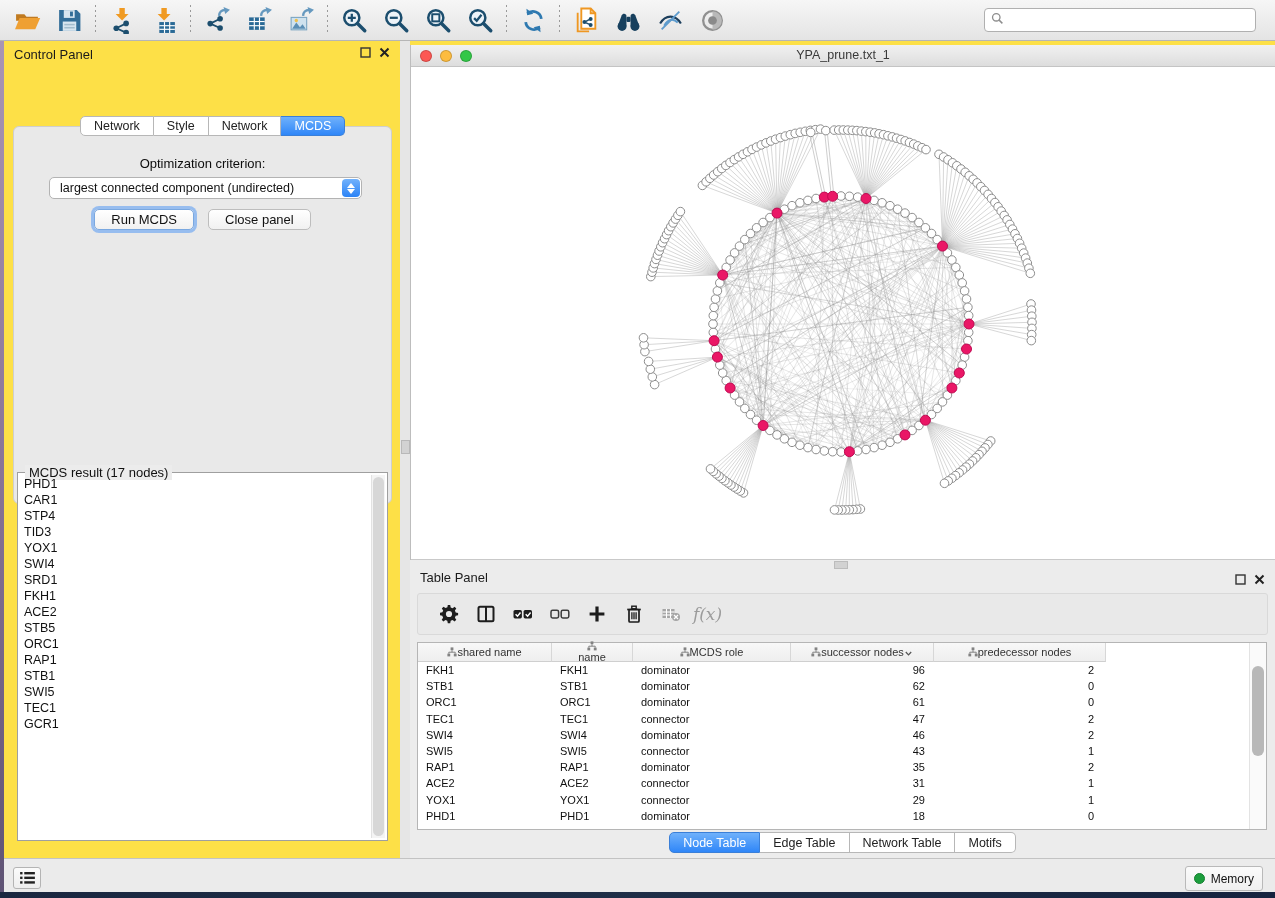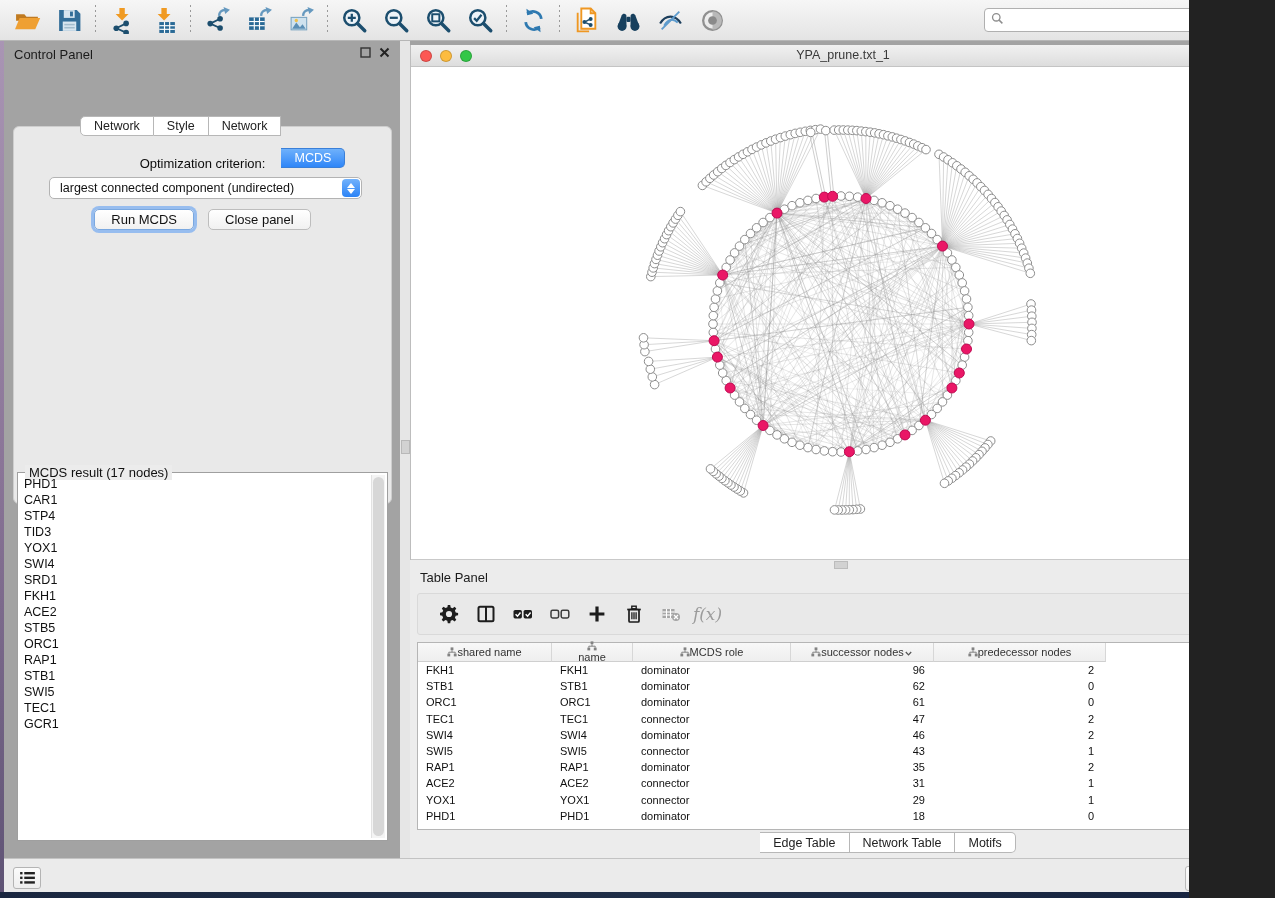--- a/index.html
+++ b/index.html
@@ -1,18 +1,18 @@
 <!DOCTYPE html>
 <html><head>
 <meta charset="utf-8">
 <style>
   html,body{margin:0;padding:0;}
   body{background:#222;}
-  .screen{position:relative;width:1141px;height:898px;overflow:hidden;
-    background:#a3a3a3;font-family:"Liberation Sans",sans-serif;color:#111;padding-left:48px;
+  .screen{position:relative;width:1275px;height:898px;overflow:hidden;
+    background:#fde047;font-family:"Liberation Sans",sans-serif;color:#111;
     -webkit-font-smoothing:antialiased;}
   
   .wp-left{position:absolute;left:0;top:41px;width:4px;height:851px;
     background:linear-gradient(#a995b4,#8a7597,#5f5375);}
   .wp-bottom{position:absolute;left:0;top:892px;width:1275px;height:6px;
     background:linear-gradient(90deg,#1a2740,#25365363,#16233f),#1b2940;background-color:#1b2940;}
   
   .toolbar{position:absolute;left:0;top:0;width:1275px;height:41px;
     background:linear-gradient(#f6f6f6,#e4e4e4);border-bottom:1px solid #b6b6b6;
     display:flex;align-items:center;padding-left:6px;box-sizing:border-box;}
@@ -29,21 +29,21 @@
   .cpanel{position:absolute;left:4px;top:41px;width:396px;height:817px;}
   .panel-titlebar{position:absolute;left:0;top:0;width:100%;height:26px;display:flex;align-items:center;}
   .panel-title{font-size:13px;color:#1b1b1b;margin-left:10px;}
   .winbtns{position:absolute;right:10px;top:6px;display:flex;gap:8px;}
   .winbtn svg{width:11px;height:11px;display:block;}
   .cp-tabs{position:absolute;left:76px;top:75px;height:20px;display:flex;z-index:3;}
   .segtab{font-size:12.5px;display:flex;align-items:center;justify-content:center;
     background:#fff;border:1px solid #b7b7b7;border-left:none;color:#222;padding:0 13px;height:20px;box-sizing:border-box;}
   .segtab:first-child{border-left:1px solid #b7b7b7;border-radius:5px 0 0 5px;}
   .segtab:last-child{border-radius:0 5px 5px 0;}
-  .segtab.active{background:linear-gradient(#6fb1fb,#2f86f8);border-color:#3a7fd8;color:#fff;margin-top:32px;}
+  .segtab.active{background:linear-gradient(#6fb1fb,#2f86f8);border-color:#3a7fd8;color:#fff;}
   .cp-body{position:absolute;left:9px;top:85px;width:377px;height:376px;
     background:#e9e9e9;border:1px solid #cecece;border-radius:6px;}
   .opt-label{position:absolute;left:0;top:29px;width:100%;text-align:center;font-size:13px;color:#0d0d0d;}
   .cp-select{position:absolute;left:35px;top:50px;width:313px;height:22px;background:#fff;
     border:1px solid #b3b3b3;border-radius:5px;box-sizing:border-box;display:flex;align-items:center;}
   .cp-select .sel-text{font-size:12.5px;margin-left:10px;flex:1;white-space:nowrap;}
   .sel-stepper{width:18px;height:18px;margin-right:1px;border-radius:4px;
     background:linear-gradient(#72b2fc,#2b83f6);display:flex;flex-direction:column;align-items:center;justify-content:center;gap:1px;flex:0 0 auto;}
   .sel-stepper svg{width:8px;height:5px;display:block;}
   .cp-btnrow{position:absolute;left:0;top:82px;width:100%;display:flex;justify-content:center;gap:14px;}

